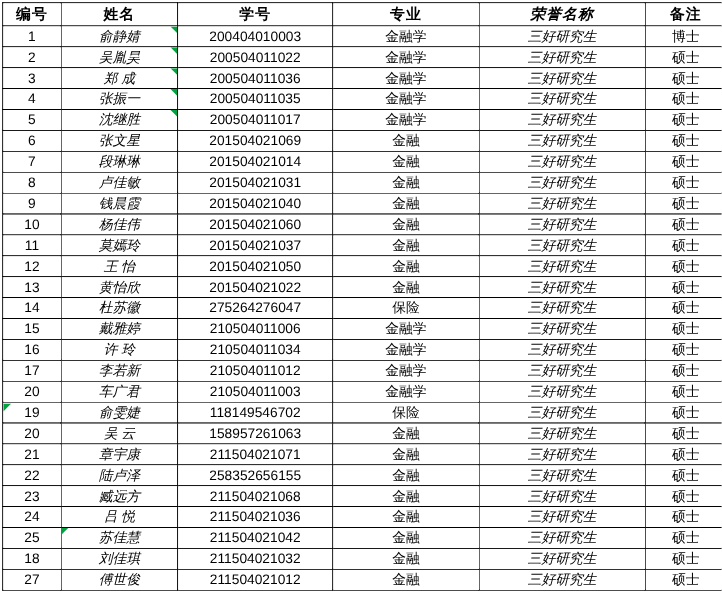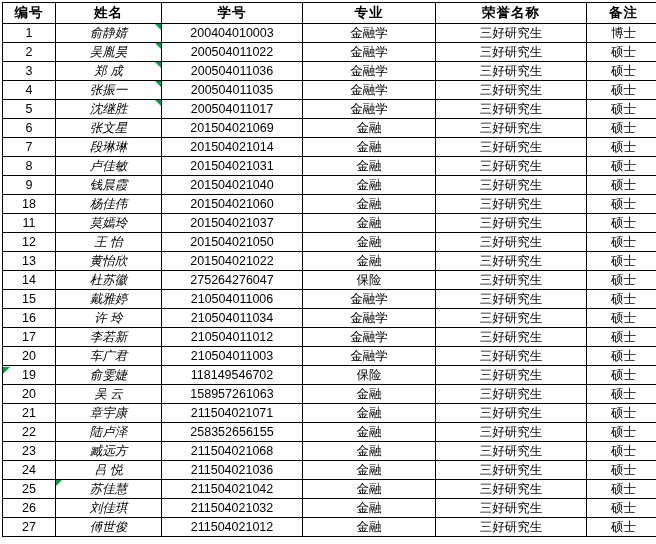--- a/index.html
+++ b/index.html
@@ -47,21 +47,21 @@
     font-size: 13.5px;
     height: 20px;
     line-height: 20px;
     letter-spacing: 1px;
   }
   
   .c-idx   { width: 52px; }
   .c-name  { width: 105px; }
   .c-sid   { width: 140px; margin-top: 27px; }
   .c-major { width: 132px; }
-  .c-honor { width: 150px; }
+  .c-honor { width: 150px; font-style: italic; }
   .c-note  { width: 73px; }
 
   
   .name-cell { letter-spacing: 0px; font-style: italic; }
 
   
   .mark-tr::after {
     content: "";
     position: absolute;
     top: 0;
@@ -176,21 +176,21 @@
         </tr>
         <tr>
           <td class="c-idx">9</td>
           <td class="c-name name-cell">钱晨霞</td>
           <td class="c-sid">201504021040</td>
           <td class="c-major">金融</td>
           <td class="c-honor">三好研究生</td>
           <td class="c-note">硕士</td>
         </tr>
         <tr>
-          <td class="c-idx">18</td>
+          <td class="c-idx">10</td>
           <td class="c-name name-cell">杨佳伟</td>
           <td class="c-sid">201504021060</td>
           <td class="c-major">金融</td>
           <td class="c-honor">三好研究生</td>
           <td class="c-note">硕士</td>
         </tr>
         <tr>
           <td class="c-idx">11</td>
           <td class="c-name name-cell">莫嫣玲</td>
           <td class="c-sid">201504021037</td>
@@ -304,21 +304,21 @@
         </tr>
         <tr>
           <td class="c-idx">25</td>
           <td class="c-name name-cell mark-tl">苏佳慧</td>
           <td class="c-sid">211504021042</td>
           <td class="c-major">金融</td>
           <td class="c-honor">三好研究生</td>
           <td class="c-note">硕士</td>
         </tr>
         <tr>
-          <td class="c-idx">26</td>
+          <td class="c-idx">18</td>
           <td class="c-name name-cell">刘佳琪</td>
           <td class="c-sid">211504021032</td>
           <td class="c-major">金融</td>
           <td class="c-honor">三好研究生</td>
           <td class="c-note">硕士</td>
         </tr>
         <tr>
           <td class="c-idx">27</td>
           <td class="c-name name-cell">傅世俊</td>
           <td class="c-sid">211504021012</td>

